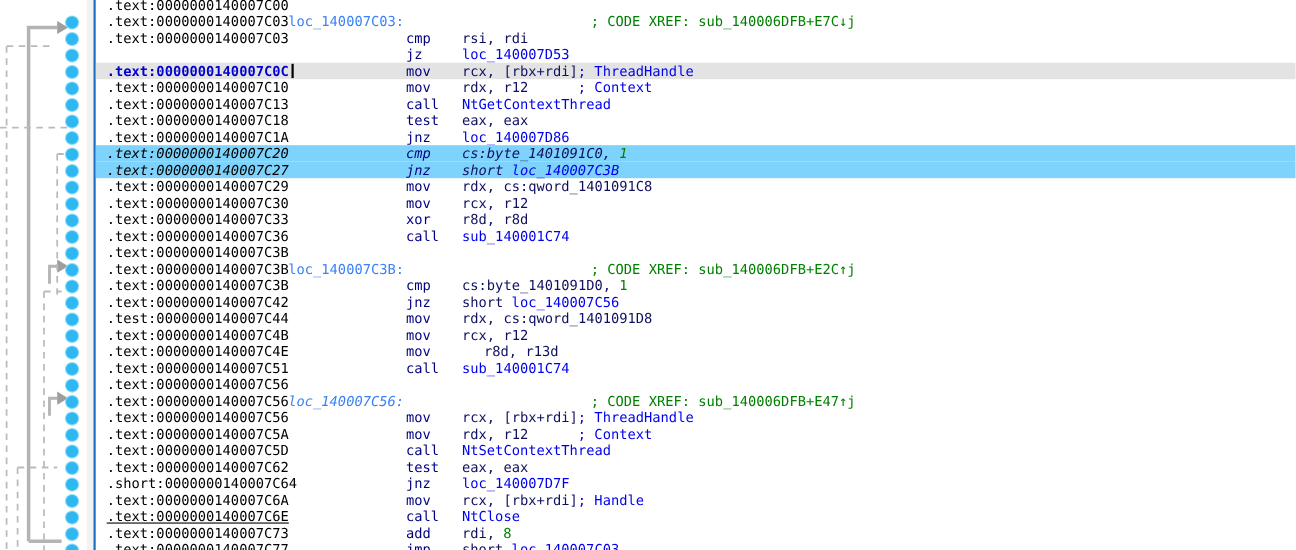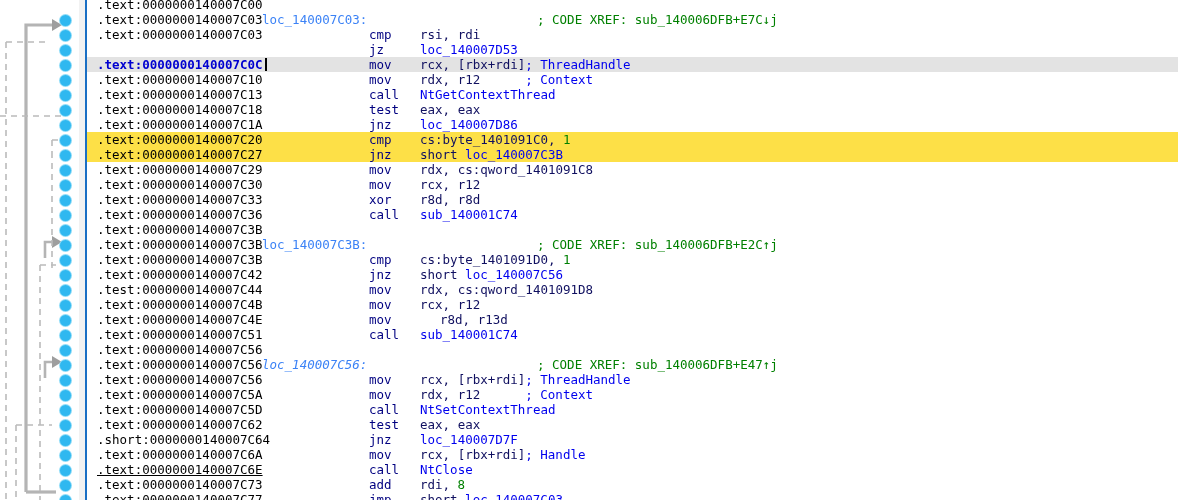--- a/index.html
+++ b/index.html
@@ -21,21 +21,21 @@
 
   
   #graystrip{position:absolute;left:79px;top:0;width:7px;height:500px;background:#f2f2f2;}
   #bluerule{position:absolute;left:85px;top:0;width:2px;height:500px;background:#1a6fc4;}
 
   
   #code{position:absolute;left:87px;top:0;width:1091px;height:500px;overflow:hidden;}
   .row{position:absolute;left:0;width:1091px;height:15px;line-height:15px;white-space:pre;
        font-size:12.5px;font-family:"DejaVu Sans Mono","Liberation Mono",monospace;}
   .row.hl-cursor{background:#e3e3e3;}
-  .row.hl-green{background:#fde047;}
+  .row.hl-green{background:#7dd3fc;font-style:italic;}
   .seg{position:absolute;top:0;white-space:pre;}
 
   .c-addr   {color:#000000;}
   .c-addrsel{color:#0000d0;font-weight:bold;}
   .c-label  {color:#3b82f6;}
   .c-mnem   {color:#000080;}
   .c-op     {color:#101060;}
   .c-ident  {color:#0000ee;}
   .c-num    {color:#008000;}
   .c-xref   {color:#008000;}

